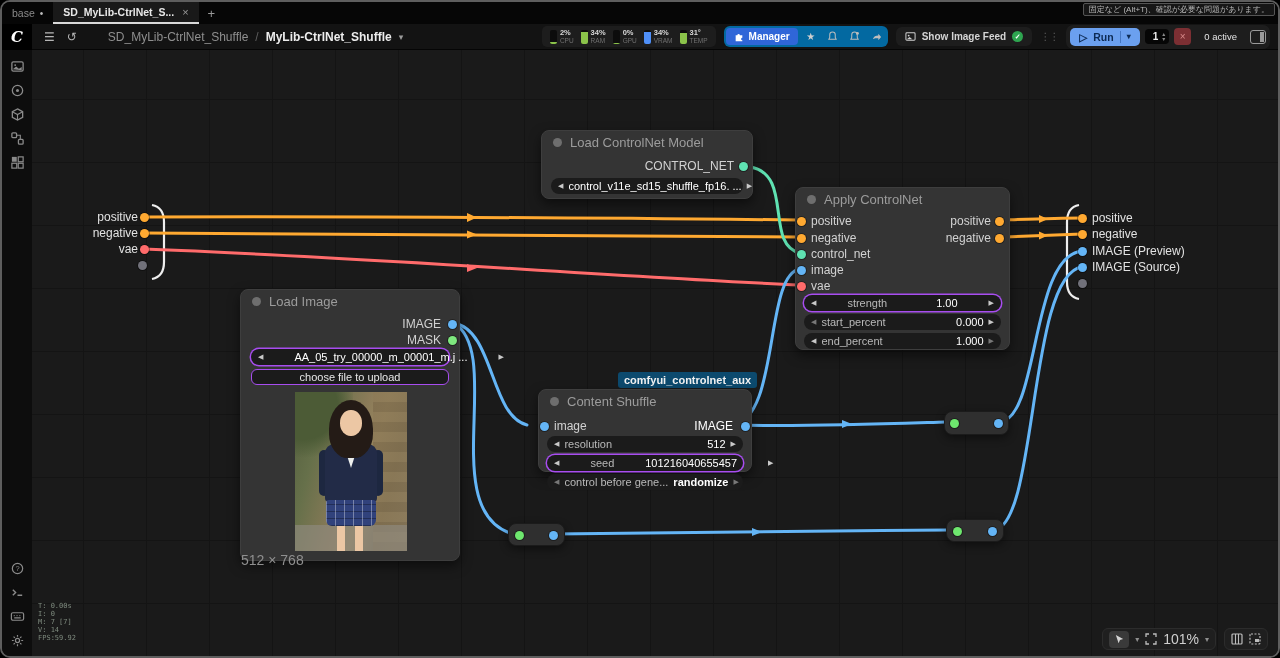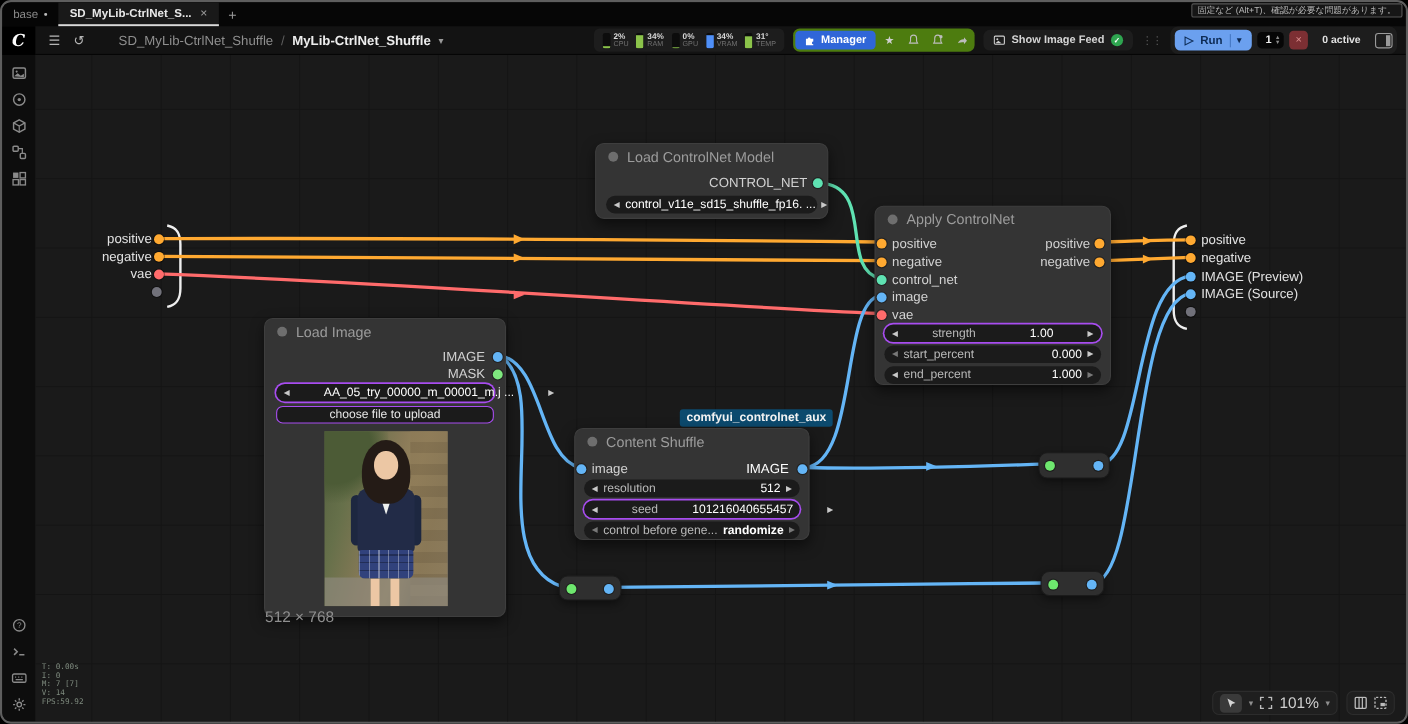--- a/index.html
+++ b/index.html
@@ -30,39 +30,39 @@
 
   .mb-right { margin-left:auto; display:flex; align-items:center; gap:8px; padding-right:8px; }
   .statgroup { display:flex; align-items:center; gap:7px; background:#1d1d1d; border-radius:5px; padding:3px 8px; }
   .stat { display:flex; align-items:flex-end; gap:3px; }
   .stat .bar { width:7px; height:14px; background:#0c0c0c; border-radius:2px; position:relative; overflow:hidden; }
   .stat .bar i { position:absolute; left:0; right:0; bottom:0; display:block; }
   .stat .txt { display:flex; flex-direction:column; align-items:flex-start; line-height:1; }
   .stat .val { color:#d8d8d8; font-size:7.5px; font-weight:bold; }
   .stat .lbl { color:#6f6f6f; font-size:6.5px; margin-top:1px; }
 
-  .mgr-group { display:flex; align-items:center; gap:4px; background:#4d7c0f; border-radius:6px; padding:2px; }
+  .mgr-group { display:flex; align-items:center; gap:4px; background:#0369a1; border-radius:6px; padding:2px; }
   .btn-manager { display:flex; align-items:center; gap:5px; background:#2f66d8; color:#fff; font-size:10px; font-weight:bold;
                  border-radius:4px; padding:3px 8px; }
   .mini-ic { width:18px; height:16px; display:flex; align-items:center; justify-content:center; }
   .feed-group { display:flex; align-items:center; gap:6px; background:#1d1d1d; border-radius:6px; padding:4px 9px;
                 color:#d5d5d5; font-size:10px; font-weight:bold; }
   .check-circle { width:11px; height:11px; border-radius:50%; background:#2ea550; color:#fff; font-size:7px;
                   display:flex; align-items:center; justify-content:center; }
   .drag-handle { color:#5d5d5d; font-size:10px; letter-spacing:-1px; }
   .run-group { display:flex; align-items:center; gap:5px; background:#1d1d1d; border-radius:7px; padding:3px 4px; }
   .btn-run { display:flex; align-items:center; gap:6px; background:#6ba0ef; color:#0d2b55; font-weight:bold;
              font-size:10.5px; border-radius:5px; padding:3px 9px; }
   .run-sep { width:1px; height:12px; background:#4577c2; }
   .batch { display:flex; align-items:center; background:#060606; border-radius:4px; padding:2px 4px 2px 8px; gap:4px; }
   .batch .num { color:#eee; font-size:10px; font-weight:bold; }
   .steppers { display:flex; flex-direction:column; line-height:5px; color:#8a8a8a; font-size:6px; }
   .btn-stop { width:17px; height:17px; background:#7c2f33; border-radius:4px; color:#d98a8a; font-size:10px;
               display:flex; align-items:center; justify-content:center; }
-  .active-pill { color:#e2e2e2; font-size:9.5px; font-weight:bold; padding:3px 8px; }
+  .active-pill { color:#e2e2e2; font-size:9.5px; font-weight:normal; padding:3px 8px; }
   .panel-ic { width:16px; height:14px; border:1.5px solid #9a9a9a; border-radius:3px; position:relative; }
   .panel-ic::after { content:""; position:absolute; right:1px; top:1px; bottom:1px; width:4px; background:#9a9a9a; }
 
   
   .sidebar { position:absolute; left:0; top:22px; bottom:0; width:30px; background:#0d0d0d; }
   .logo { width:30px; height:26px; background:#000; color:#fff; display:flex; align-items:center; justify-content:center;
           font-weight:bold; font-size:15px; font-family:"DejaVu Serif", serif; font-style:italic; }
   .sb-ic { width:30px; height:24px; display:flex; align-items:center; justify-content:center; }
   .sb-bottom { position:absolute; bottom:4px; left:0; }
 
@@ -466,21 +466,21 @@
       <div class="ph-hair"></div>
       <div class="ph-face"></div>
       <div class="ph-legs"></div>
       <div class="ph-legs r"></div>
       <div class="ph-skirt"></div>
     </div>
     <div class="caption" style="left:0;right:0;top:262px">512 × 768</div>
   </div>
 
   <div class="badge" style="left:616px;top:370px">comfyui_controlnet_aux</div>
-  <div class="node" style="left:520px;top:387px;width:214px;height:102px">
+  <div class="node" style="left:536px;top:387px;width:214px;height:83px">
     <div class="nhead">
       <span class="cdot"></span>
       <span>Content Shuffle</span>
     </div>
     <div class="pdot" style="left:0.5px;top:31.5px;background:#64b5f6"></div>
     <div class="slot" style="left:15px;top:30px">image</div>
     <div class="slot out" style="right:18px;top:30px;width:70px;color:#fff">IMAGE</div>
     <div class="pdot" style="right:1px;top:31.5px;background:#64b5f6"></div>
 
     <div class="widget" style="left:8px;right:8px;top:46px">

